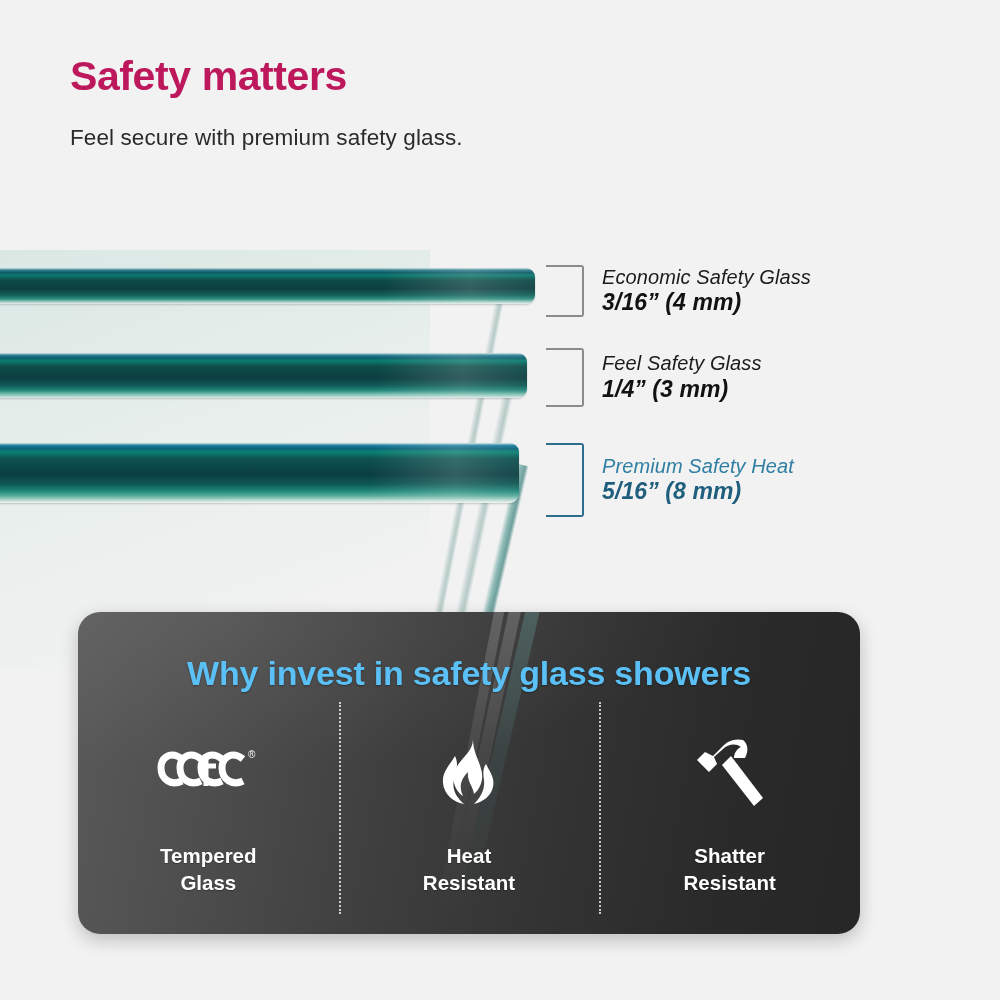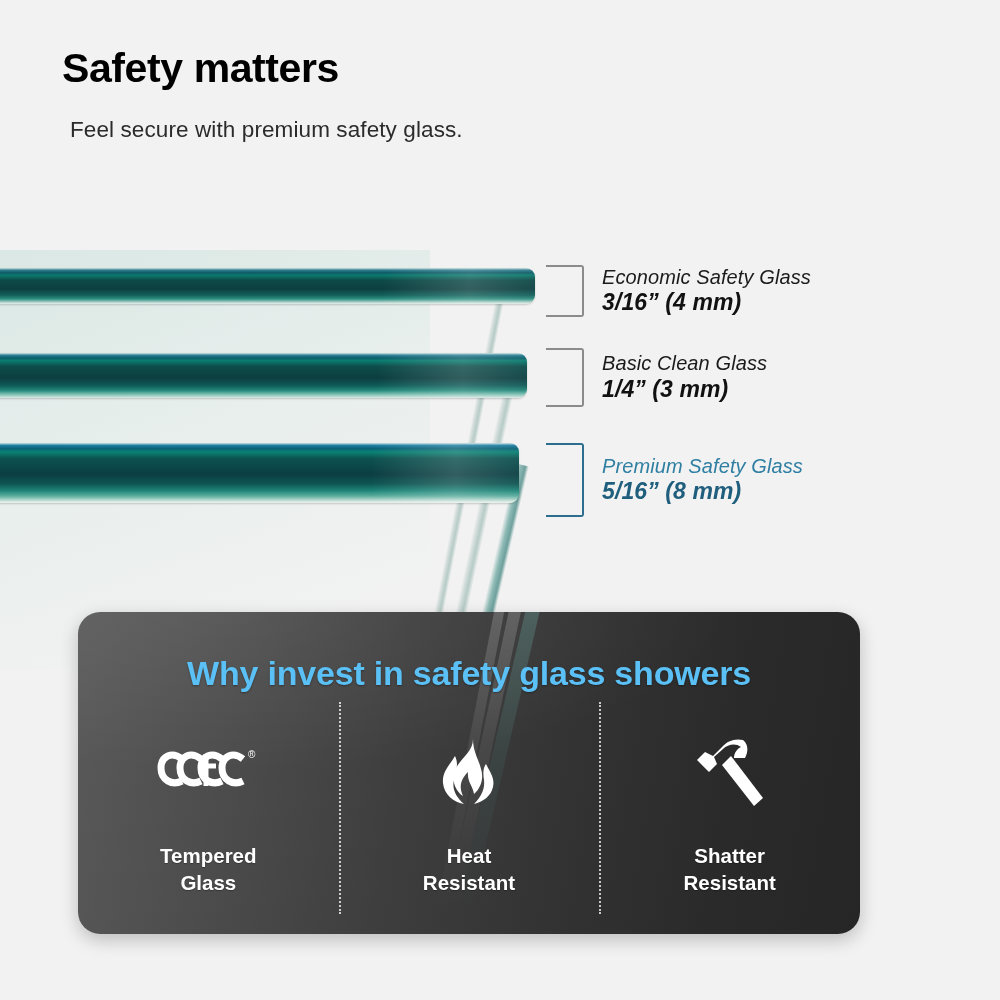--- a/index.html
+++ b/index.html
@@ -14,22 +14,22 @@
   
   .tint{
     position:absolute;left:0;top:250px;width:430px;height:420px;
     background:linear-gradient(160deg,rgba(214,230,226,.85) 0%,rgba(229,238,235,.75) 45%,rgba(242,242,242,0) 85%);
     pointer-events:none;
   }
 
   
   .header{position:absolute;left:62px;top:46px;width:700px;}
   .title{
-    font-size:41px;font-weight:bold;color:#000000;letter-spacing:-.4px;
-    line-height:1.08;margin:0;
+    font-size:41px;font-weight:bold;color:#be185d;letter-spacing:-.4px;
+    line-height:1.08;margin:8px;
   }
   .subtitle{
     font-size:22.5px;color:#2b2b2b;margin:26px 0 0 8px;line-height:1.25;
     letter-spacing:.1px;
   }
 
   
   .glass-area{position:absolute;left:0;top:240px;width:620px;height:420px;}
 
   .slab{position:absolute;left:-10px;}
@@ -201,29 +201,29 @@
       <div class="bracket" style="height:48px;"></div>
       <div class="clabel">
         <div class="cline1">Economic Safety Glass</div>
         <div class="cline2">3/16” (4 mm)</div>
       </div>
     </div>
 
     <div class="callout" style="left:546px;top:348px;">
       <div class="bracket" style="height:55px;"></div>
       <div class="clabel">
-        <div class="cline1">Basic Clean Glass</div>
+        <div class="cline1">Feel Safety Glass</div>
         <div class="cline2">1/4” (3 mm)</div>
       </div>
     </div>
 
     <div class="callout premium" style="left:546px;top:443px;">
       <div class="bracket" style="height:70px;"></div>
       <div class="clabel">
-        <div class="cline1">Premium Safety Glass</div>
+        <div class="cline1">Premium Safety Heat</div>
         <div class="cline2">5/16” (8 mm)</div>
       </div>
     </div>
   </div>
 
   <div class="card">
     <div class="card-sheen"></div>
 
     <div class="card-streaks">
       <div class="streak" style="left:420px;width:10px;height:340px;transform:rotate(11deg);"></div>

